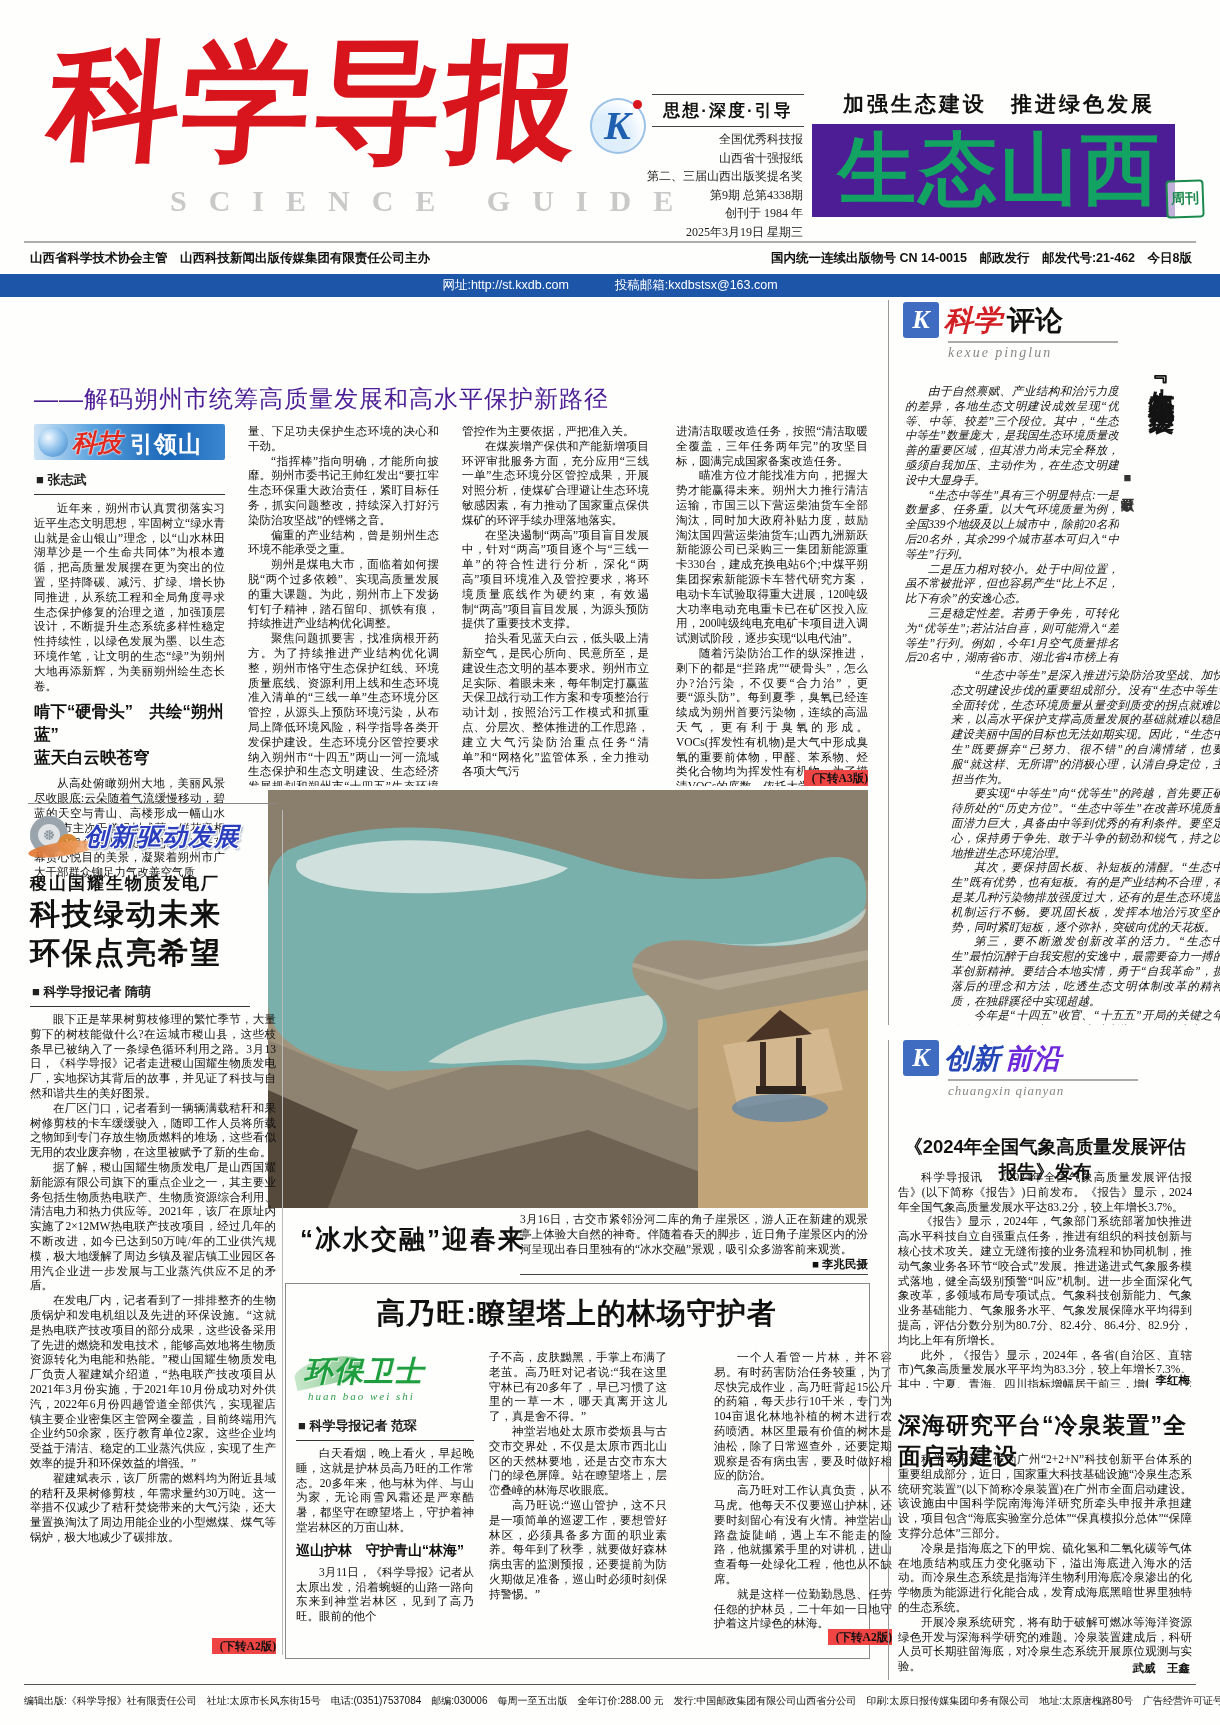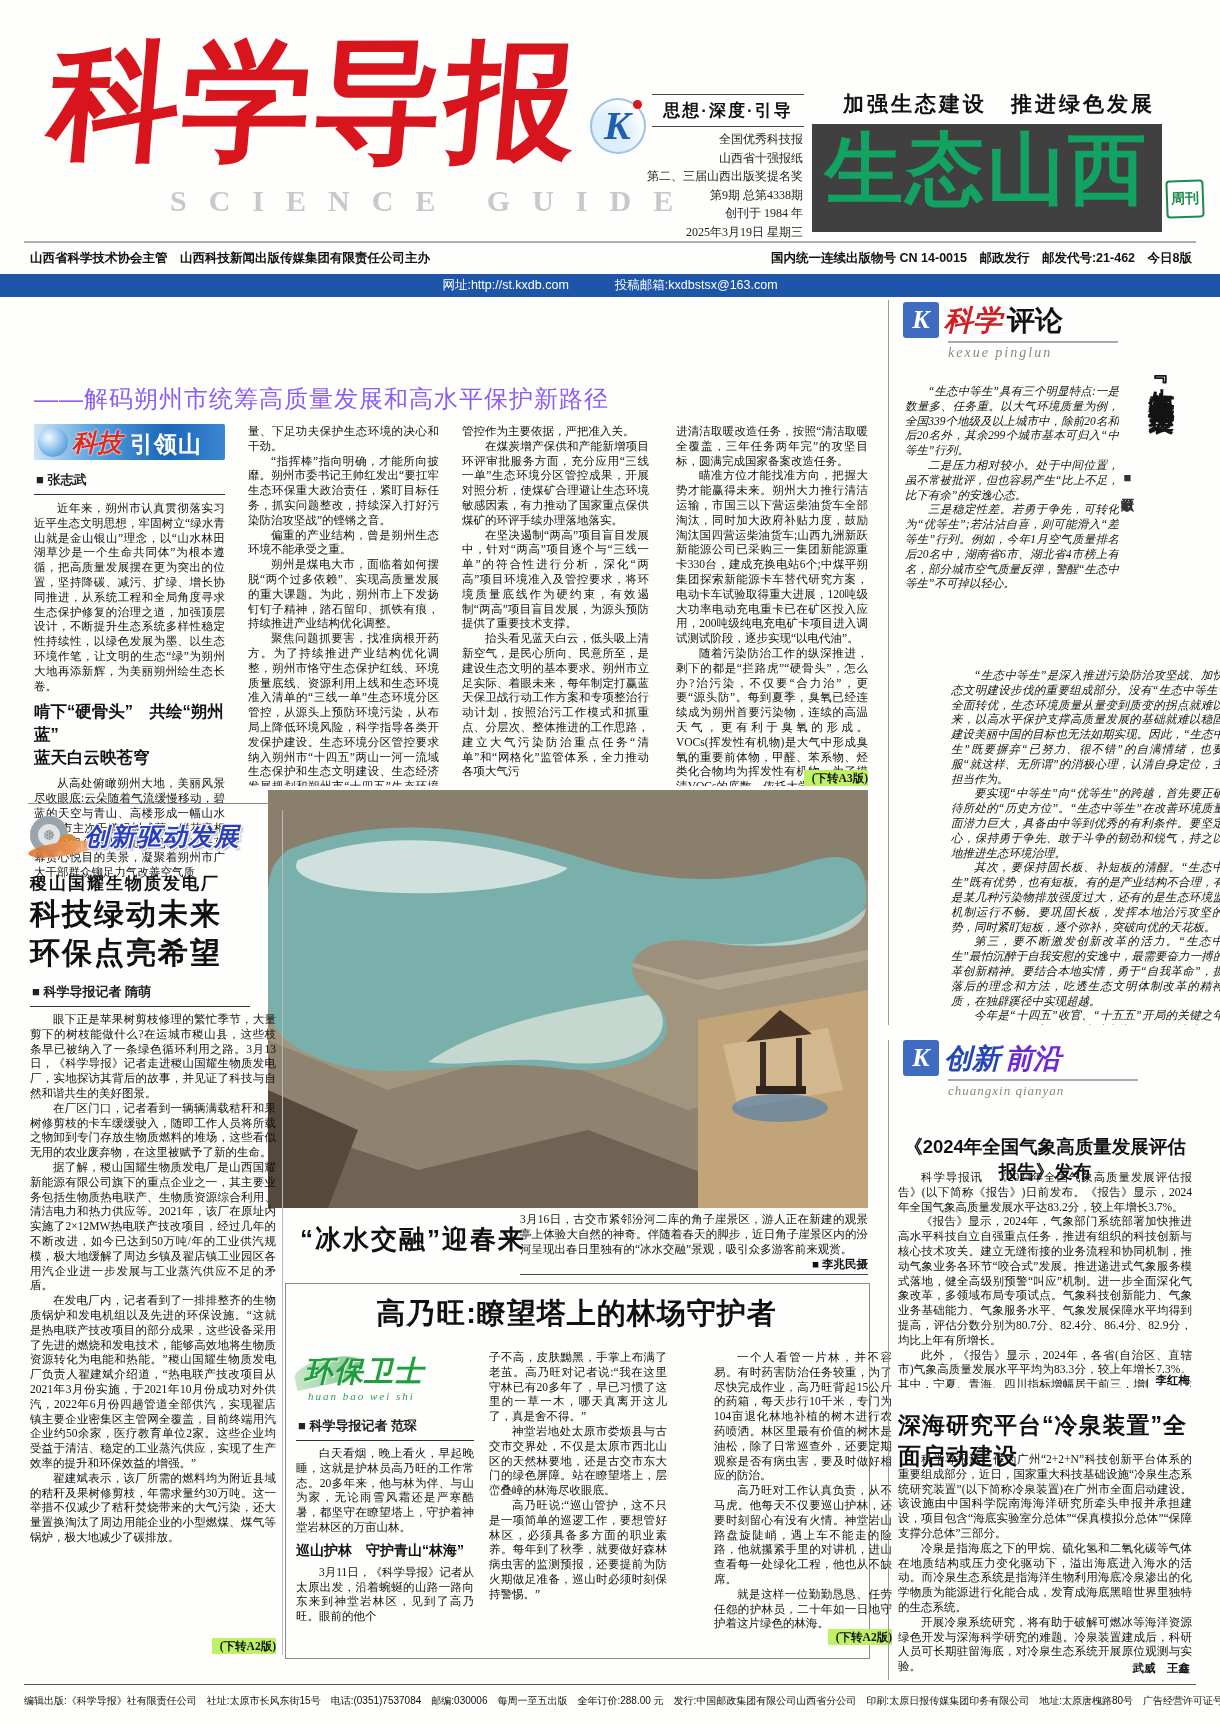--- a/index.html
+++ b/index.html
@@ -11,48 +11,48 @@
      font-weight:bold;color:#d8141d;transform:skewX(-5deg);letter-spacing:2px;white-space:nowrap;}
   .mast-sub{left:170px;top:184px;font-size:30px;letter-spacing:22px;color:#c9c9c9;font-weight:bold;}
   .k-logo{left:590px;top:98px;width:56px;height:56px;border-radius:50%;
      background:radial-gradient(circle at 30% 70%, #dfeefb 0 40%, #fff 70%);box-shadow:inset 0 0 0 2px #9cc2e8;}
   .k-logo .k{position:absolute;left:14px;top:4px;font-size:40px;font-style:italic;font-weight:bold;color:#1f5fb0;}
   .k-logo .dot{position:absolute;right:4px;top:2px;width:9px;height:9px;border-radius:50%;background:#d8141d;}
   .motto{left:652px;top:94px;width:152px;text-align:center;font-size:17px;font-weight:bold;
      border-top:1px solid #444;border-bottom:1px solid #444;padding:4px 0;letter-spacing:2px;}
   .pub-info{left:585px;top:130px;width:218px;text-align:right;font-size:12px;line-height:18.5px;color:#222;}
   .slogan{left:843px;top:90px;width:340px;font-size:21px;font-weight:bold;letter-spacing:3px;white-space:nowrap;}
-  .eco-band{left:812px;top:124px;width:350px;height:108px;background:#404040;text-align:center;}
+  .eco-band{left:812px;top:124px;width:350px;height:93px;background:#4c1d95;text-align:center;padding-left:13px;}
   .eco-band span{font-size:78px;line-height:92px;font-weight:bold;color:#12a262;letter-spacing:3px;}
   .weekly-seal{left:1166px;top:180px;width:34px;height:34px;border:2px solid #1c8a4e;border-radius:4px;
      color:#1c8a4e;font-size:14px;font-weight:bold;display:flex;align-items:center;justify-content:center;
      background:rgba(255,255,255,.65);transform:rotate(-2deg);}
   .rule-top{left:24px;top:241px;width:1172px;height:2px;background:#adadad;}
   .publisher-row{left:30px;top:250px;width:1162px;display:flex;justify-content:space-between;
      font-size:12.5px;font-weight:bold;}
   .blue-bar{left:0;top:274px;width:1220px;height:23px;background:#1d55a8;color:#fff;
      display:flex;justify-content:center;gap:46px;align-items:center;font-size:12.5px;}
   
   .lead-headline{left:34px;top:300px;font-size:58px;font-weight:900;letter-spacing:7px;color:#0b0b0b;white-space:nowrap;}
-  .lead-subhead{left:34px;top:383px;font-size:24px;font-weight:500;letter-spacing:1px;color:#8b5cf6;}
+  .lead-subhead{left:34px;top:383px;font-size:24px;font-weight:500;letter-spacing:1px;color:#4c1d95;}
   .tech-banner{left:34px;top:424px;width:191px;height:36px;border-radius:2px;
      background:linear-gradient(90deg,#cfe4f6 0%,#5da4df 30%,#1a66b8 70%,#3c87d0 100%);overflow:hidden;}
   .tech-banner .globe{position:absolute;left:4px;top:3px;width:30px;height:30px;border-radius:50%;
      background:radial-gradient(circle at 35% 35%,#f3faff,#7fb8e8 55%,#3d7fc1);}
   .tech-banner .acc{position:absolute;left:38px;top:2px;font-size:25px;font-style:italic;font-weight:bold;
      color:#e02a20;text-shadow:0 0 2px #fff,0 0 2px #fff;}
   .tech-banner .rest{position:absolute;left:96px;top:5px;font-size:23px;font-weight:900;color:#fff;letter-spacing:1px;}
   .byline{font-size:13px;font-weight:bold;color:#222;border-bottom:1.5px solid #333;
      padding:3px 0 5px 2px;font-family:"Liberation Sans","DejaVu Sans",sans-serif;}
   .colbody{font-size:11.5px;line-height:14.8px;text-align:justify;overflow:hidden;}
   .para{margin:0;text-indent:2em;}
   .para.cont{text-indent:0;}
   .colsub{font-family:"Liberation Sans","DejaVu Sans",sans-serif;font-weight:800;
      font-size:16.5px;line-height:23px;margin:7px 0;text-indent:0;}
-  .jump{position:absolute;right:0;bottom:0;background:#bef264;padding:1px 0 0 8px;
+  .jump{position:absolute;right:0;bottom:0;background:#ef4444;padding:1px 0 0 8px;
      font-size:11.5px;font-weight:bold;}
   .c1{left:34px;top:468px;width:191px;height:332px;}
   .c2{left:248px;top:424px;width:191px;height:362px;}
   .c3{left:462px;top:424px;width:187px;height:362px;}
   .c4{left:676px;top:424px;width:192px;height:362px;}
   
   .vrule{width:1px;background:#9a9a9a;}
   .cmt-logo{left:903px;top:302px;display:flex;align-items:flex-start;gap:5px;}
   .kbox{width:36px;height:36px;background:#3f6cc0;color:#fff;font-weight:bold;font-style:italic;
      font-size:26px;display:flex;align-items:center;justify-content:center;border-radius:3px;}
@@ -198,20 +198,21 @@
   </div>
 
   <div class="abs vrule" style="left:888px;top:300px;height:725px;"></div>
   <div class="abs cmt-logo">
     <span class="kbox">K</span>
     <span class="cmt-acc">科学</span>
     <span class="cmt-rest">评论</span>
   </div>
   <div class="abs cmt-pinyin">kexue  pinglun</div>
   <div class="abs cmt-narrow colbody cmt-italic">
+      <p class="para">由于自然禀赋、产业结构和治污力度的差异，各地生态文明建设成效呈现“优等、中等、较差”三个段位。其中，“生态中等生”数量庞大，是我国生态环境质量改善的重要区域，但其潜力尚未完全释放，亟须自我加压、主动作为，在生态文明建设中大显身手。</p>
       <p class="para">“生态中等生”具有三个明显特点:一是数量多、任务重。以大气环境质量为例，全国339个地级及以上城市中，除前20名和后20名外，其余299个城市基本可归入“中等生”行列。</p>
       <p class="para">二是压力相对较小。处于中间位置，虽不常被批评，但也容易产生“比上不足，比下有余”的安逸心态。</p>
       <p class="para">三是稳定性差。若勇于争先，可转化为“优等生”;若沾沾自喜，则可能滑入“差等生”行列。例如，今年1月空气质量排名后20名中，湖南省6市、湖北省4市榜上有名，部分城市空气质量反弹，警醒“生态中等生”不可掉以轻心。</p>
     </div>
   <div class="abs vbyline">■ 石常献</div>
   <div class="abs vtitle">『生态中等生』如何逆袭</div>
   <div class="abs cmt-wide colbody cmt-italic">
       <p class="para">“生态中等生”是深入推进污染防治攻坚战、加快生态文明建设步伐的重要组成部分。没有“生态中等生”的全面转优，生态环境质量从量变到质变的拐点就难以到来，以高水平保护支撑高质量发展的基础就难以稳固，建设美丽中国的目标也无法如期实现。因此，“生态中等生”既要摒弃“已努力、很不错”的自满情绪，也要克服“就这样、无所谓”的消极心理，认清自身定位，主动担当作为。</p>
       <p class="para">要实现“中等生”向“优等生”的跨越，首先要正确看待所处的“历史方位”。“生态中等生”在改善环境质量方面潜力巨大，具备由中等到优秀的有利条件。要坚定信心，保持勇于争先、敢于斗争的韧劲和锐气，持之以恒地推进生态环境治理。</p>
       <p class="para">其次，要保持固长板、补短板的清醒。“生态中等生”既有优势，也有短板。有的是产业结构不合理，有的是某几种污染物排放强度过大，还有的是生态环境监管机制运行不畅。要巩固长板，发挥本地治污攻坚的优势，同时紧盯短板，逐个弥补，突破向优的天花板。</p>

